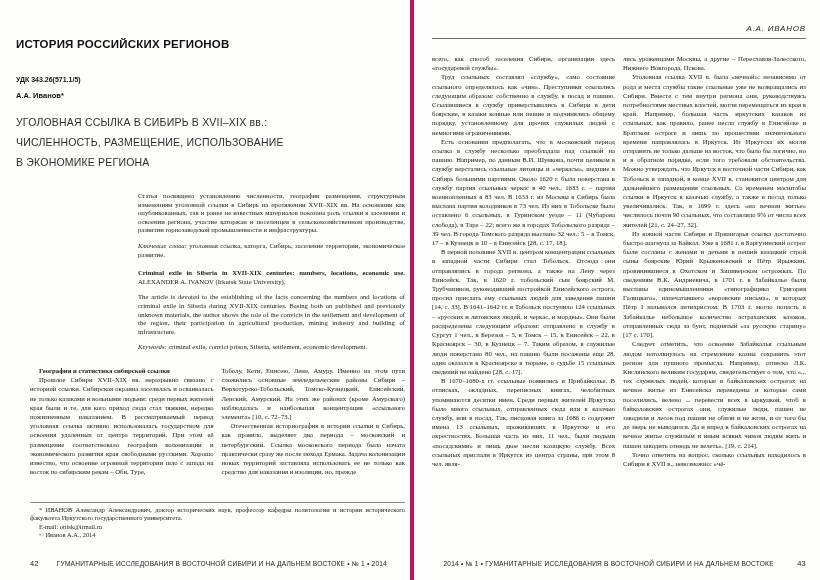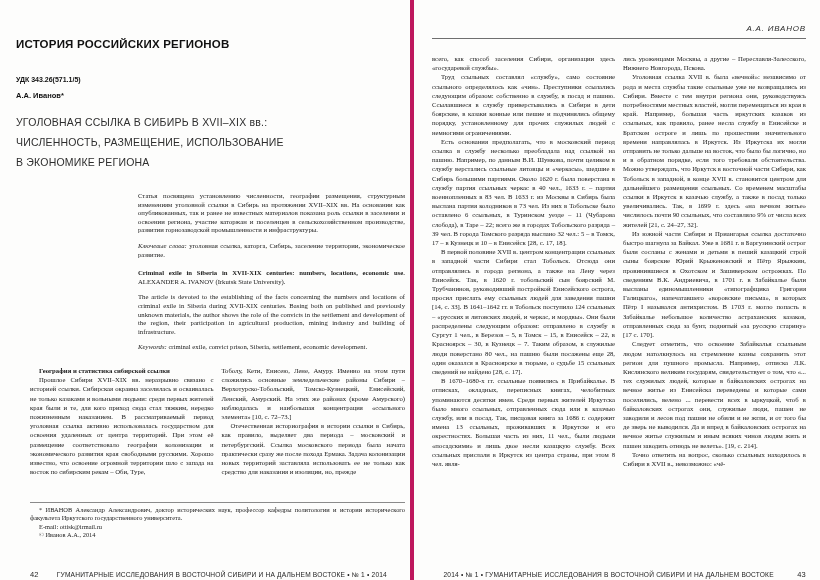--- a/index.html
+++ b/index.html
@@ -49,21 +49,21 @@
   .footnote .fn-sub{margin-left:9px;}
 
   
   .running-head{
     position:absolute;top:24px;right:14px;
     font-family:"Liberation Sans", sans-serif;font-style:italic;
     font-size:8px;letter-spacing:.8px;color:#2a2a2a;
   }
   .head-rule{position:absolute;top:38px;left:18px;right:14px;border-top:1px solid #6f6f6f;}
   .footer{
-    position:absolute;bottom:1px;font-family:"Liberation Sans", sans-serif;
+    position:absolute;bottom:12px;font-family:"Liberation Sans", sans-serif;
     font-size:6.6px;letter-spacing:.2px;color:#222;display:flex;align-items:baseline;
   }
   .footer-left{left:30px;right:5px;}
   .footer-right{left:18px;right:14px;gap:12px;}
   .footer .pgnum{font-size:7.5px;}
   .footer-left .journal{flex:1;text-align:center;}
   .footer-right .journal{flex:1;text-align:center;}
 </style>
 </head>
 <body>

